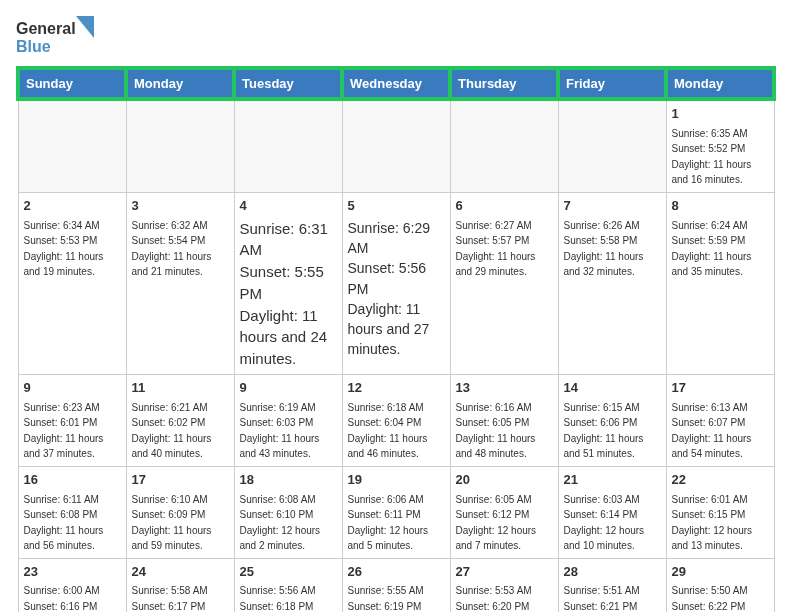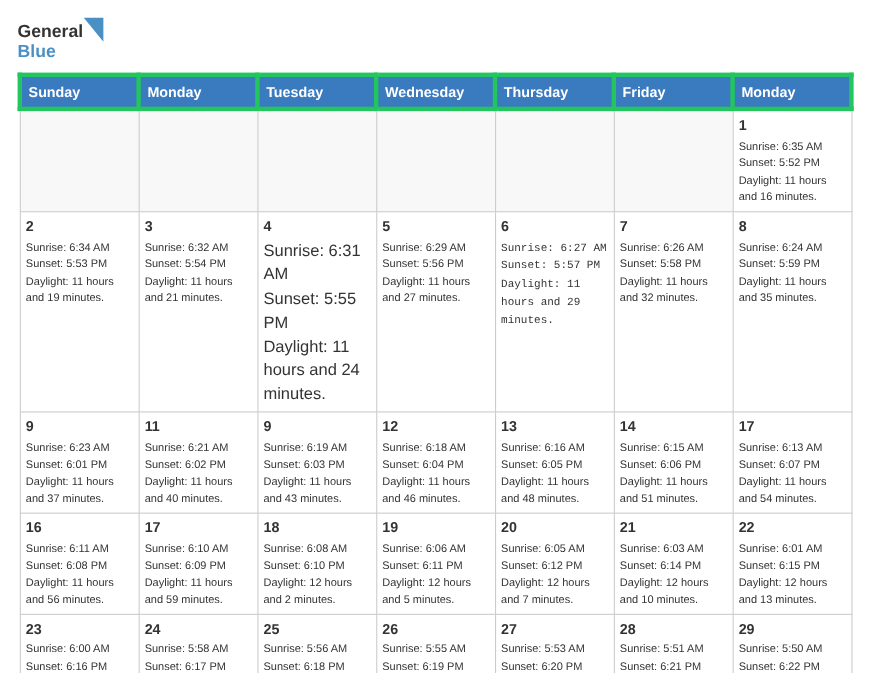--- a/index.html
+++ b/index.html
@@ -115,24 +115,24 @@
       <tr>
         <td class="cell-content"><span class="day-num">2</span><span style="white-space: pre-line; font-size: 10px;">Sunrise: 6:34 AM
 Sunset: 5:53 PM
 Daylight: 11 hours and 19 minutes.</span></td>
         <td class="cell-content"><span class="day-num">3</span><span style="white-space: pre-line; font-size: 10px;">Sunrise: 6:32 AM
 Sunset: 5:54 PM
 Daylight: 11 hours and 21 minutes.</span></td>
         <td class="cell-content"><span class="day-num">4</span><span style="white-space: pre-line; font-size: 15px;">Sunrise: 6:31 AM
 Sunset: 5:55 PM
 Daylight: 11 hours and 24 minutes.</span></td>
-        <td class="cell-content"><span class="day-num">5</span><span style="white-space: pre-line; font-size: 10px;">Sunrise: 6:29 AM
+        <td class="cell-content"><span class="day-num">5</span><span style="white-space: pre-line; font-size: 14px;">Sunrise: 6:29 AM
 Sunset: 5:56 PM
 Daylight: 11 hours and 27 minutes.</span></td>
-        <td class="cell-content"><span class="day-num">6</span><span style="white-space: pre-line; font-size: 10px; font-family: Liberation Mono, monospace;">Sunrise: 6:27 AM
+        <td class="cell-content"><span class="day-num">6</span><span style="white-space: pre-line; font-size: 10px;">Sunrise: 6:27 AM
 Sunset: 5:57 PM
 Daylight: 11 hours and 29 minutes.</span></td>
         <td class="cell-content"><span class="day-num">7</span><span style="white-space: pre-line; font-size: 10px;">Sunrise: 6:26 AM
 Sunset: 5:58 PM
 Daylight: 11 hours and 32 minutes.</span></td>
         <td class="cell-content"><span class="day-num">8</span><span style="white-space: pre-line; font-size: 10px; text-align: right;">Sunrise: 6:24 AM
 Sunset: 5:59 PM
 Daylight: 11 hours and 35 minutes.</span></td>
       </tr>
       <tr>

